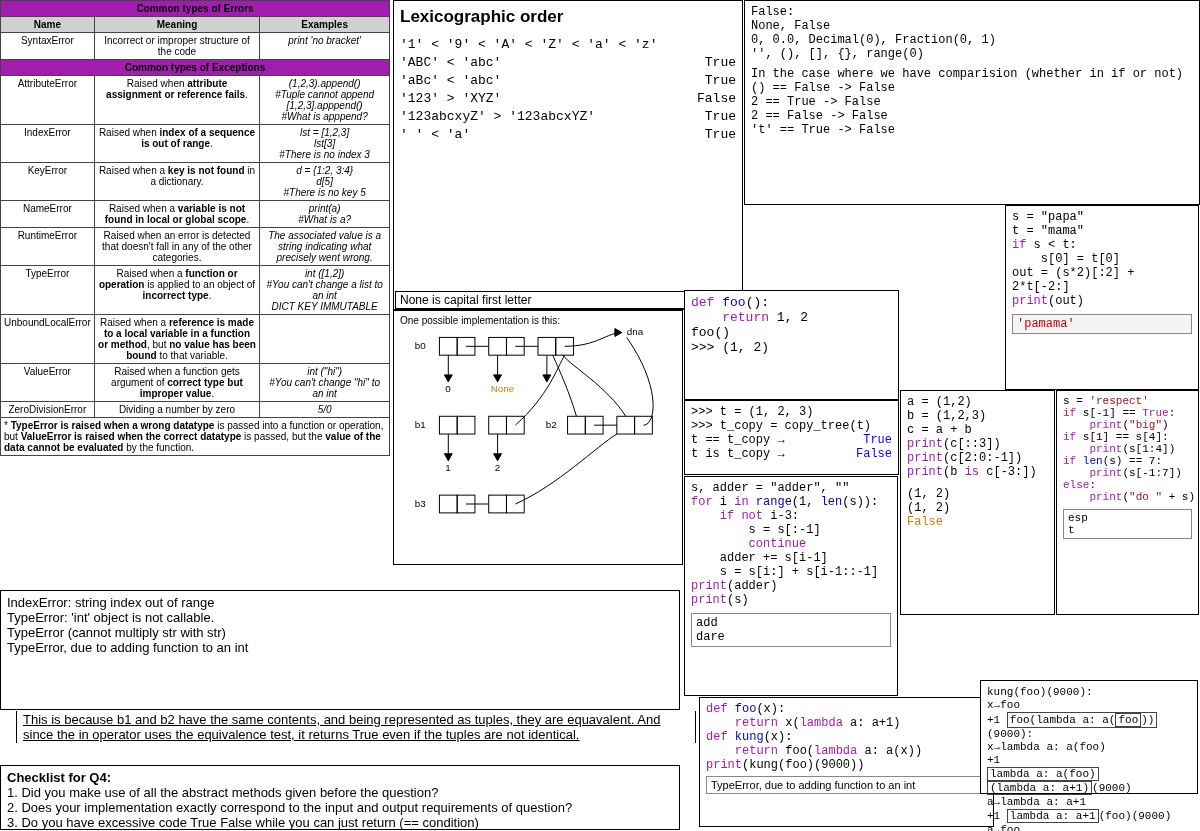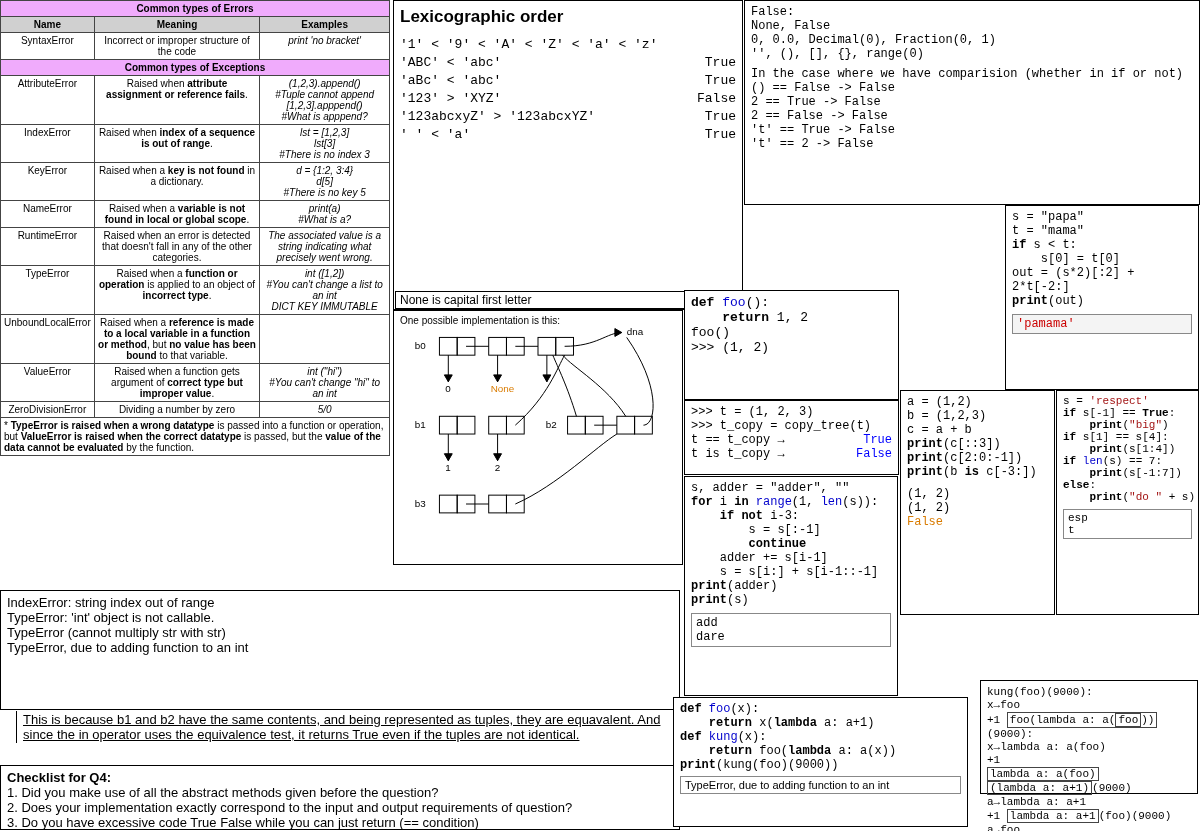--- a/index.html
+++ b/index.html
@@ -28,21 +28,21 @@
     border-collapse: collapse;
     font-size: 10px;
   }
   #err-table th, #err-table td {
     border: 1px solid #444;
     padding: 2px 3px;
     vertical-align: top;
     text-align: center;
   }
   #err-table th { background: #d0d0d0; font-weight: bold; text-align: center; }
-  #err-table .section-hdr { background: #f0abfc; text-align: center; font-weight: bold; margin-top: 24px; }
+  #err-table .section-hdr { background: #a21caf; text-align: center; font-weight: bold; margin-top: 24px; }
   #err-footnote {
     position: absolute;
     left: 0;
     width: 390px;
     font-size: 10px;
     border: 1px solid #444;
     border-top: none;
     padding: 2px 3px;
   }
   #lexico {
@@ -103,31 +103,31 @@
     font-size: 13px; text-decoration: underline;
     border: 1px solid #000; border-top: none; border-bottom: none;
     padding: 1px 6px;
     margin-left: 16px;
   }
   #checklist {
     left: 0; top: 765px; width: 680px; height: 65px;
     font-size: 13px; overflow: hidden;
   }
   #kungfoo {
-    left: 673px; top: 697px; width: 295px; height: 130px;
+    left: 699px; top: 697px; width: 295px; height: 130px;
     font-size: 12px;
   }
   #kungfoo .err { border: 1px solid #888; padding: 2px 4px; margin-top: 4px; font-family: Arial; font-size: 11px; }
   #trace {
     left: 980px; top: 680px; width: 218px; height: 114px;
     font-size: 11px;
   }
   #trace .step { margin: 1px 0; }
   #trace .framed { border: 1px solid #444; padding: 0 2px; display: inline-block; }
-  .kw { color: #000000; font-weight: bold; }
+  .kw { color: #a21caf; font-weight: normal; }
   .fn { color: #0000cc; }
   .str { color: #a31515; }
   .blue { color: #0000ff; }
   .orange { color: #d97b00; }
   b { font-weight: bold; }
 </style>
 </head>
 <body>
 
 <table id="err-table">
@@ -248,21 +248,20 @@
   <div>False:</div>
   <div>None, False</div>
   <div>0, 0.0, Decimal(0), Fraction(0, 1)</div>
   <div>'', (), [], {}, range(0)</div>
   <div style="height:6px"></div>
   <div>In the case where we have comparision (whether in if or not)</div>
   <div>() == False -&gt; False</div>
   <div>2 == True -&gt; False</div>
   <div>2 == False -&gt; False</div>
   <div>'t' == True -&gt; False</div>
-  <div>'t' == 2 -&gt; False</div>
 </div>
 
 <div id="papa" class="box mono">
   <div>s = "papa"</div>
   <div>t = "mama"</div>
   <div><span class="kw">if</span> <span>s &lt; t:</span></div>
   <div style="white-space:pre">    s[0] = t[0]</div>
   <div>out = (s*2)[:2] + 2*t[-2:]</div>
   <div><span class="kw">print</span>(out)</div>
   <div class="out">'pamama'</div>

